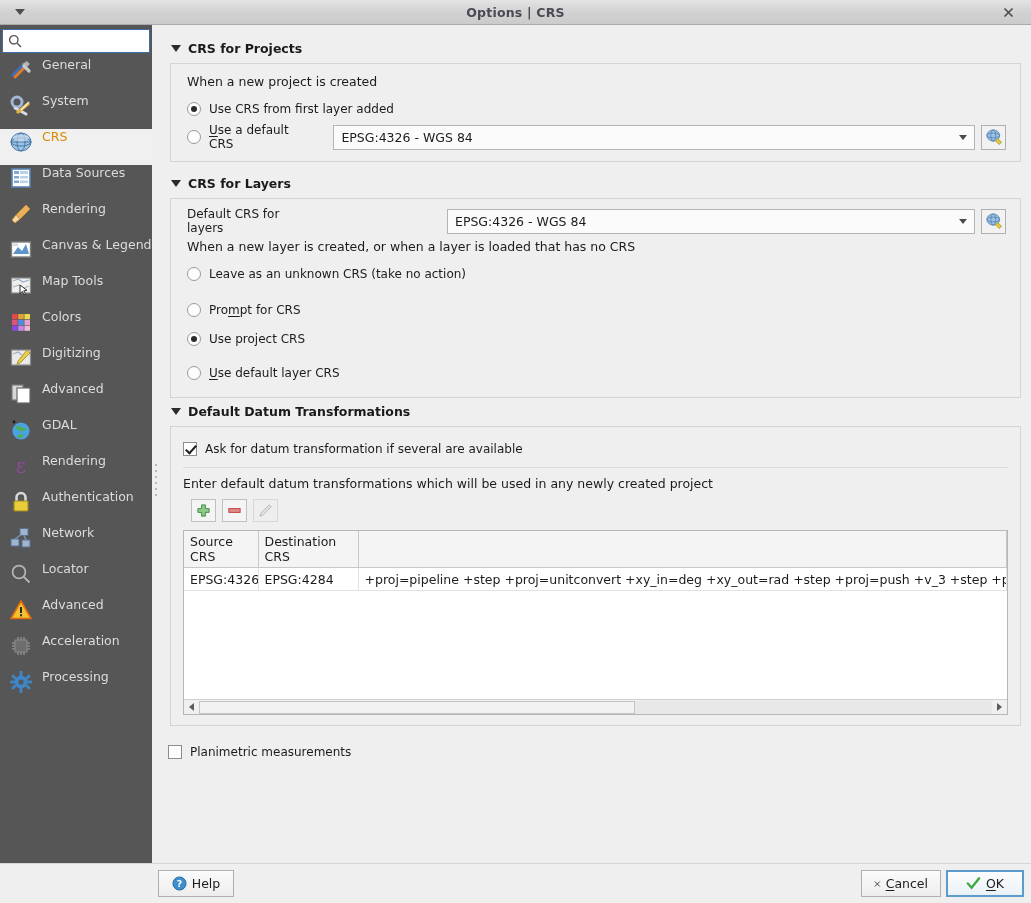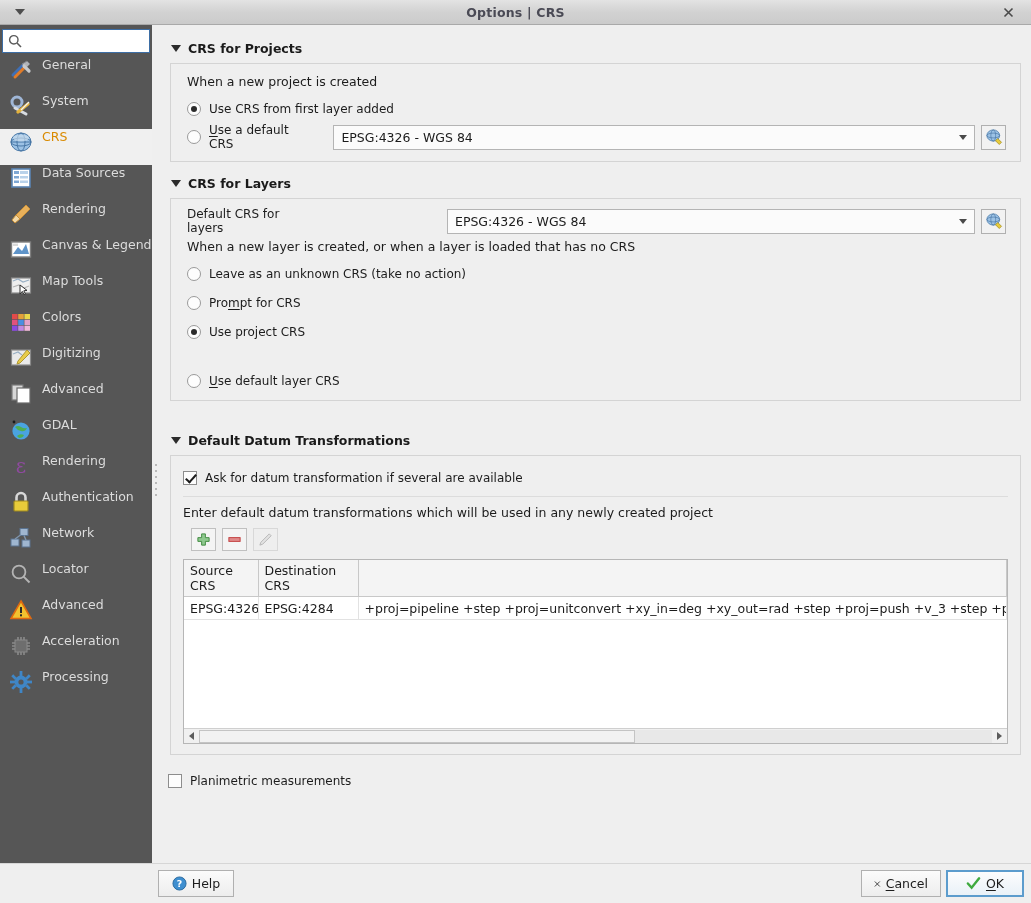--- a/index.html
+++ b/index.html
@@ -481,35 +481,35 @@
         </svg>
       </div>
     </div>
 
     <div class="line" style="margin-top:6px;">When a new layer is created, or when a layer is loaded that has no CRS</div>
 
     <div class="row" style="margin-top:8px;">
       <span class="radio"></span>
       <span>Leave as an unknown CRS (take no action)</span>
     </div>
-    <div class="row" style="margin-top:5px;">
+    <div class="row" style="margin-top:12px;">
       <span class="radio"></span>
       <span>Pro<span class="mn">m</span>pt for CRS</span>
     </div>
     <div class="row" style="margin-top:5px;">
       <span class="radio on"></span>
       <span>Use project CRS</span>
     </div>
-    <div class="row" style="margin-top:20px;align-items:flex-end;">
+    <div class="row" style="margin-top:10px;">
       <span class="radio"></span>
       <span><span class="mn">U</span>se default layer CRS</span>
     </div>
   </div>
 
-  <div class="group-title" style="margin:28px 0 4px 10px;">
+  <div class="group-title" style="margin:2px 0 4px 10px;">
     <span class="tri"></span>
     <span>Default Datum Transformations</span>
   </div>
   <div class="group-box" style="margin:0 10px 0 10px; padding:10px 12px 10px 12px;">
 
     <div class="row">
       <span class="checkbox on"></span>
       <span>Ask for datum transformation if several are available</span>
     </div>
 

